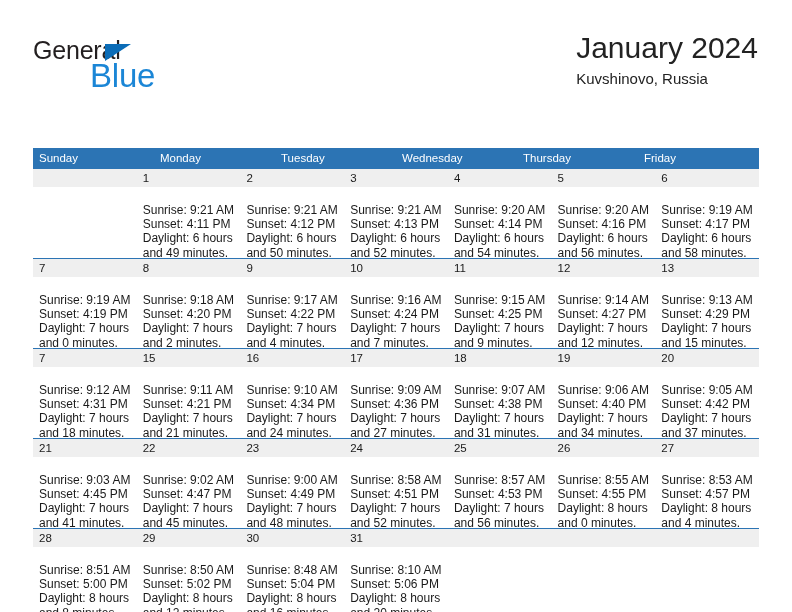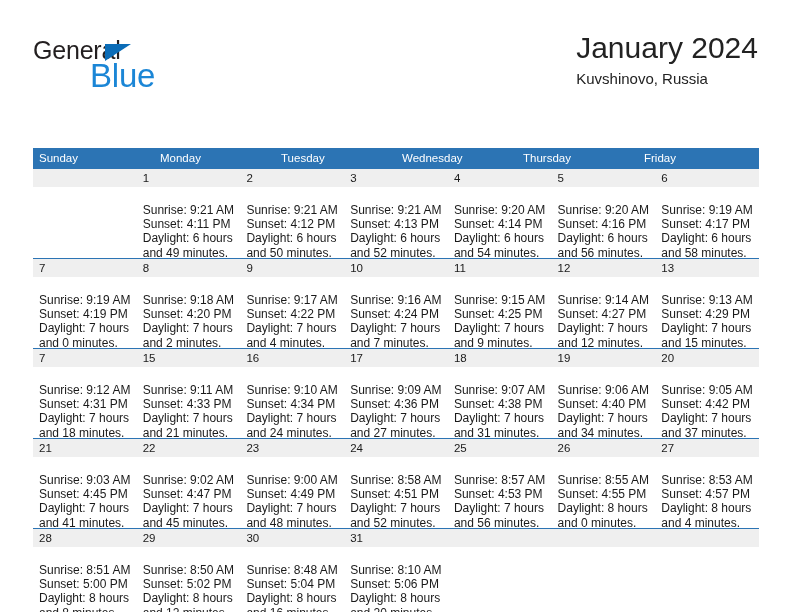--- a/index.html
+++ b/index.html
@@ -305,21 +305,21 @@
           </div>
           <div class="week-body">
             <div class="body-cell">
               <div class="line">Sunrise: 9:12 AM</div>
               <div class="line">Sunset: 4:31 PM</div>
               <div class="line">Daylight: 7 hours</div>
               <div class="line">and 18 minutes.</div>
             </div>
             <div class="body-cell">
               <div class="line">Sunrise: 9:11 AM</div>
-              <div class="line">Sunset: 4:33 PM</div>
+              <div class="line">Sunset: 4:21 PM</div>
               <div class="line">Daylight: 7 hours</div>
               <div class="line">and 21 minutes.</div>
             </div>
             <div class="body-cell">
               <div class="line">Sunrise: 9:10 AM</div>
               <div class="line">Sunset: 4:34 PM</div>
               <div class="line">Daylight: 7 hours</div>
               <div class="line">and 24 minutes.</div>
             </div>
             <div class="body-cell">

